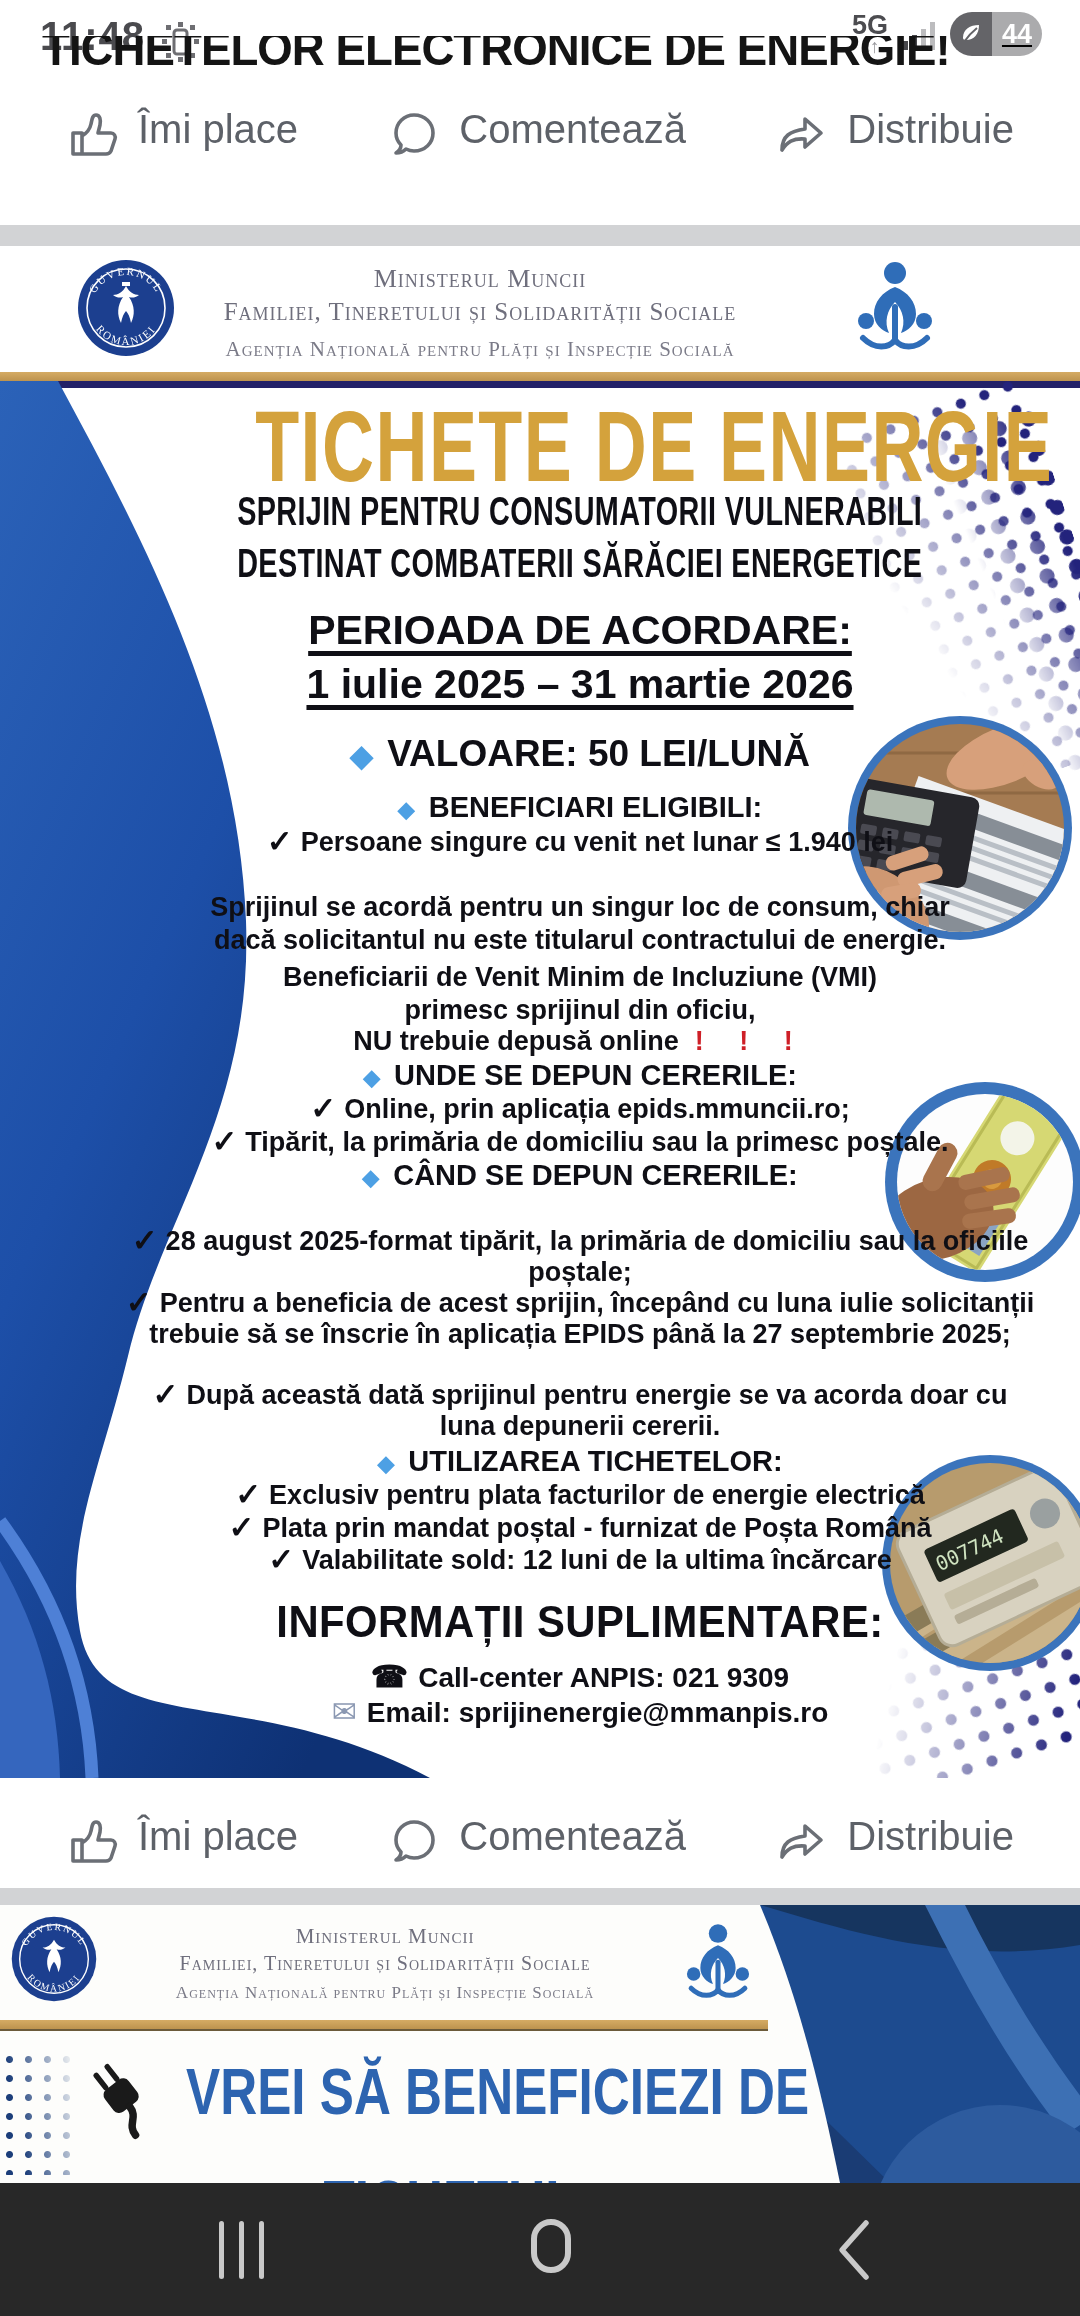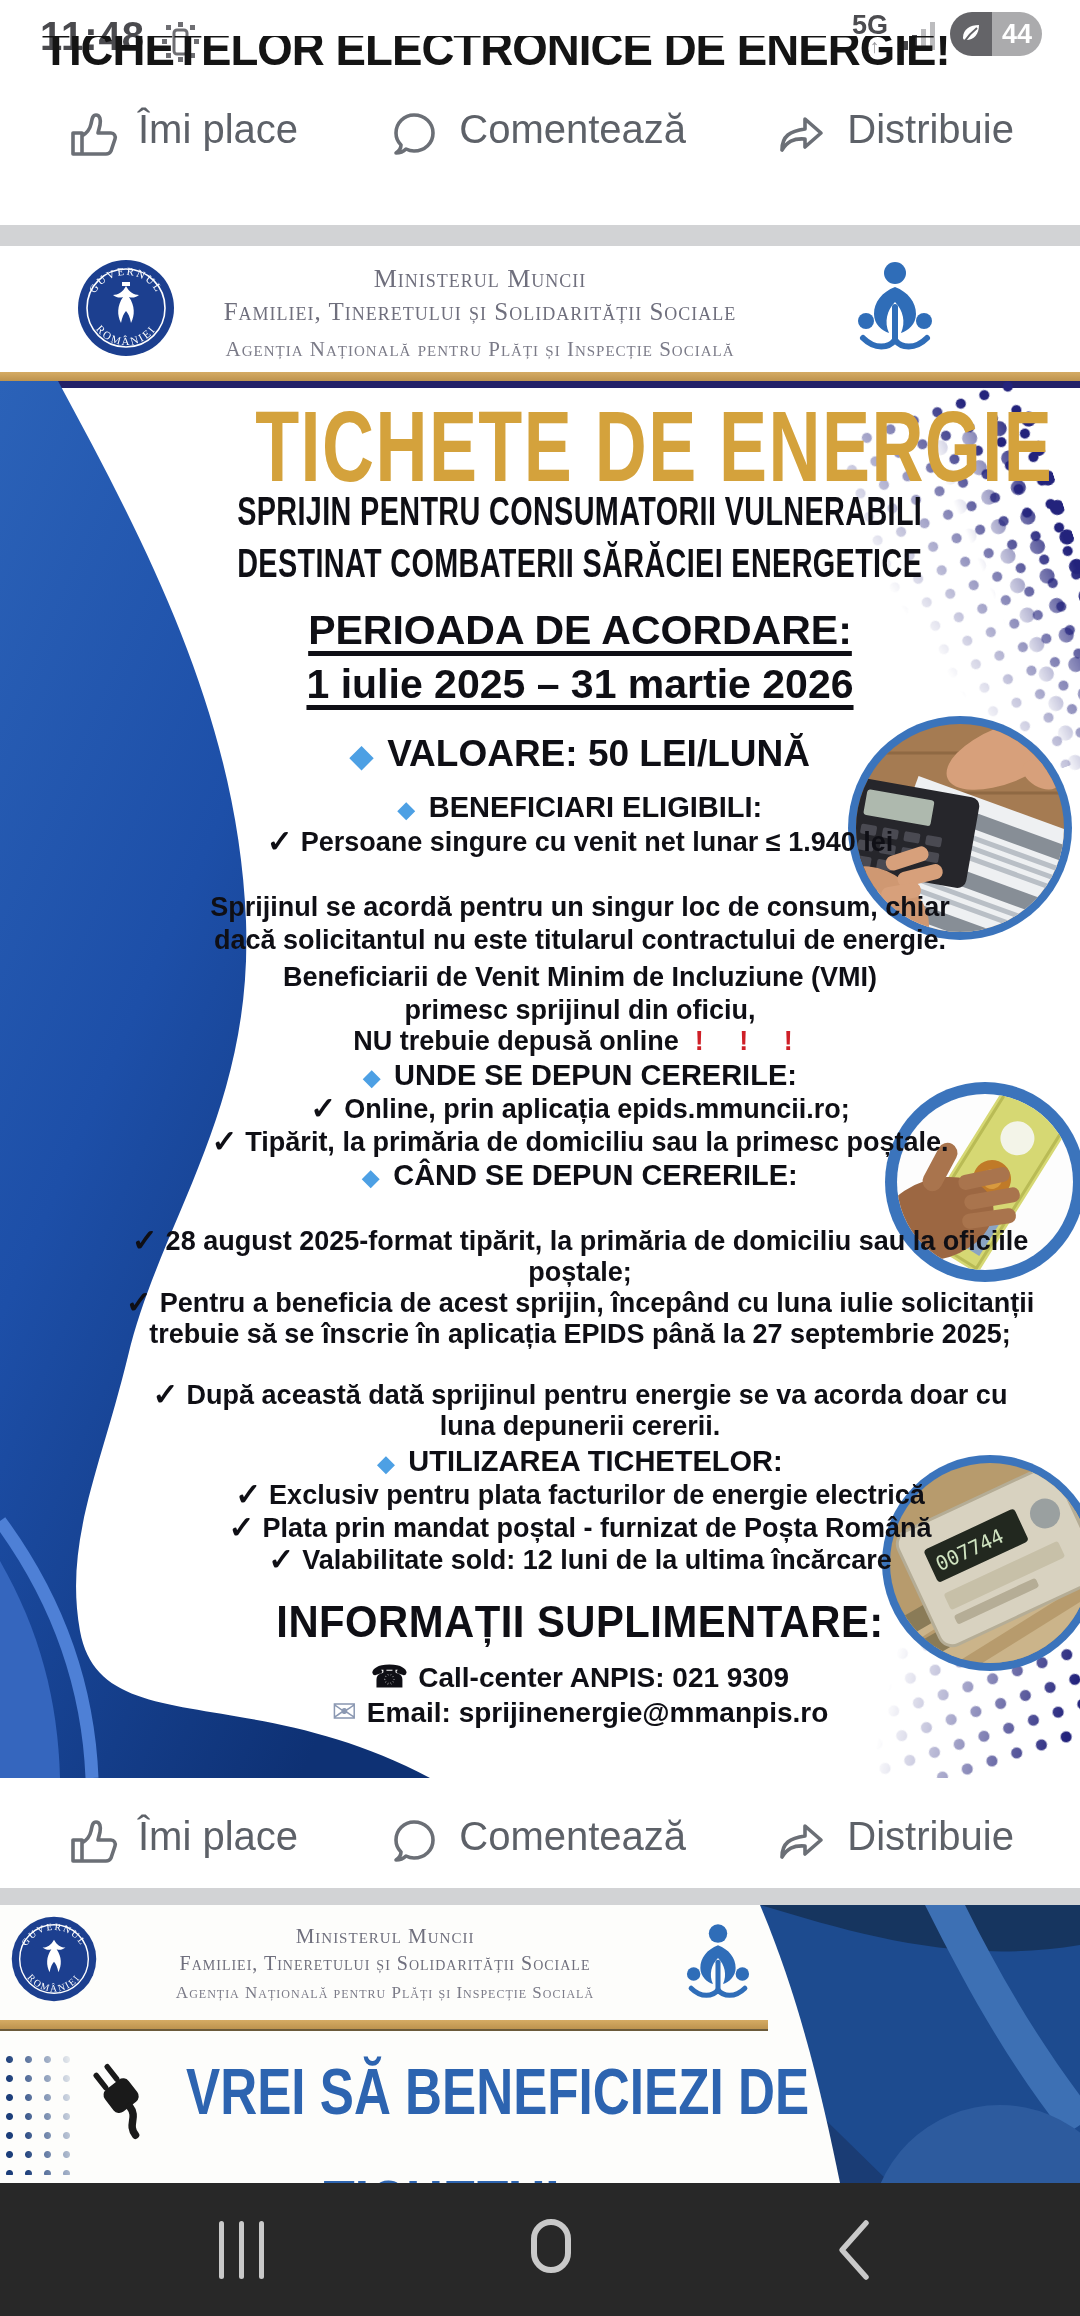--- a/index.html
+++ b/index.html
@@ -8,21 +8,21 @@
   .abs{position:absolute;}
 
   
   .statusbar{position:absolute;left:0;top:0;width:1080px;height:70px;}
   .time{position:absolute;left:40px;top:14px;font-size:40px;font-weight:700;color:#4a4a4e;letter-spacing:1px;}
   .smartview{position:absolute;left:160px;top:22px;}
   .sb-right{position:absolute;right:38px;top:12px;display:flex;align-items:center;gap:14px;}
   .net5g{display:flex;flex-direction:column;align-items:center;line-height:1;}
   .net5g .g{font-size:27px;font-weight:700;color:#4c4c50;}
   .net5g .ar{font-size:19px;color:#9a9a9e;margin-top:-2px;letter-spacing:-2px;}
-  .battery{display:flex;width:92px;height:44px;border-radius:22px;overflow:hidden;}
+  .battery{display:flex;width:92px;height:44px;border-radius:22px;overflow:hidden;text-decoration:underline;}
   .batt-left{width:42px;background:#646468;display:flex;align-items:center;justify-content:center;}
   .batt-right{flex:1;background:#ababad;display:flex;align-items:center;justify-content:center;
     color:#fff;font-size:27px;font-weight:700;}
 
   
   .cut-title{position:absolute;left:42px;top:36px;width:1000px;height:52px;overflow:hidden;}
   .cut-title span{display:block;margin-top:-15px;font-size:48px;font-weight:700;color:#141414;
     transform:scaleX(.95);transform-origin:left;white-space:nowrap;letter-spacing:-1px;}
 
   

